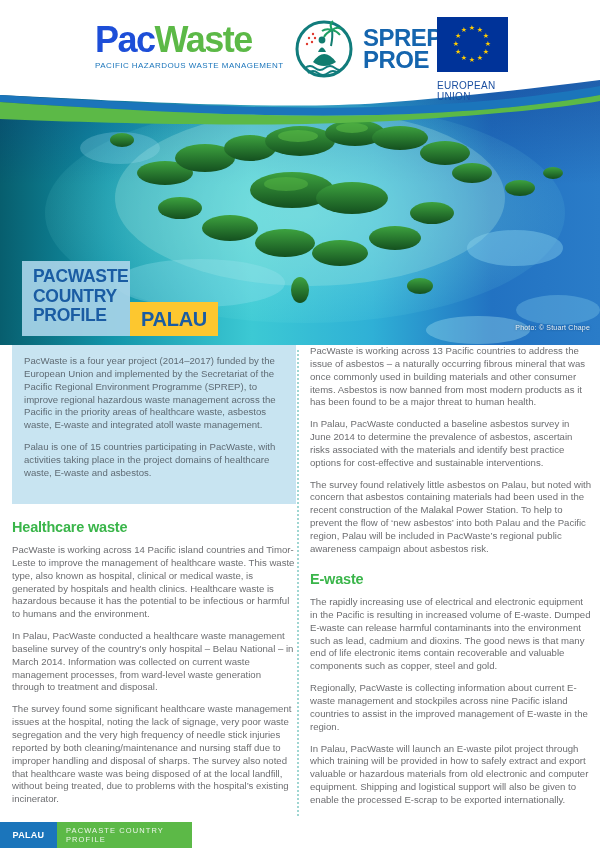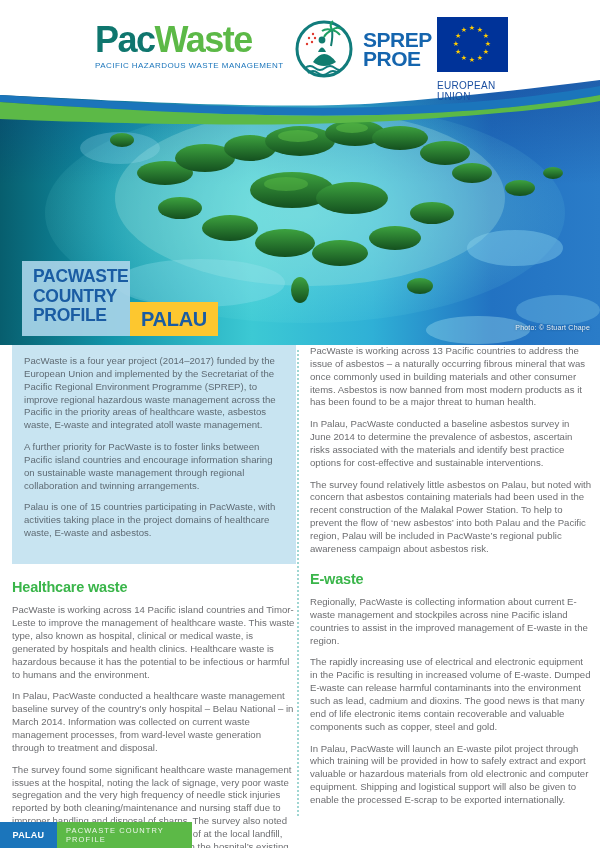--- a/index.html
+++ b/index.html
@@ -5,25 +5,25 @@
   html,body{margin:0;padding:0;background:#e8e8e8;}
   .page{
     position:relative;width:600px;height:848px;margin:0 auto;
     background:#ffffff;overflow:hidden;
     font-family:"Liberation Sans","DejaVu Sans",sans-serif;
     -webkit-font-smoothing:antialiased;
   }
   
   .logo-pacwaste{position:absolute;left:95px;top:22px;width:200px;}
   .logo-pacwaste .wordmark{font-weight:bold;font-size:36px;letter-spacing:-1.5px;line-height:1;}
-  .logo-pacwaste .pac{color:#0f766e;text-align:center;}
+  .logo-pacwaste .pac{color:#1d4ed8;text-align:center;}
   .logo-pacwaste .waste{color:#5CB947;margin-top:28px;}
   .logo-pacwaste .tagline{color:#1B75BB;font-size:8px;letter-spacing:.45px;margin-top:3px;white-space:nowrap;}
   .logo-sprep{position:absolute;left:293px;top:16px;display:flex;align-items:center;}
-  .logo-sprep .sprep-text{margin-left:6px;color:#1565AE;font-weight:bold;font-size:21px;line-height:.92;letter-spacing:-.5px;}
+  .logo-sprep .sprep-text{margin-left:6px;color:#1565AE;font-weight:bold;font-size:24px;line-height:.92;letter-spacing:-.5px;}
   .logo-eu{position:absolute;left:437px;top:17px;width:80px;text-align:left;}
   .logo-eu .caption{color:#1B4FA0;font-size:10px;letter-spacing:.3px;margin-top:4px;}
   
   .photo{position:absolute;left:0;top:78px;width:600px;height:267px;}
   .waves{position:absolute;left:0;top:0;width:600px;height:135px;pointer-events:none;}
   .hero-title{
     position:absolute;left:22px;top:261px;width:108px;height:75px;box-sizing:border-box;
     background:rgba(168,212,232,.92);padding:6px 0 0 11px;
     color:#1A5CA3;font-weight:bold;font-size:17.5px;line-height:1.12;letter-spacing:-.3px;
   }
@@ -192,36 +192,35 @@
     <div>PROFILE</div>
   </div>
   <div class="hero-country">PALAU</div>
   <div class="photo-credit">Photo: © Stuart Chape</div>
 
   <div class="divider"></div>
 
   <div class="col col-left">
     <div class="intro-box">
       <p>PacWaste is a four year project (2014–2017) funded by the European Union and implemented by the Secretariat of the Pacific Regional Environment Programme (SPREP), to improve regional hazardous waste management across the Pacific in the priority areas of healthcare waste, asbestos waste, E-waste and integrated atoll waste management.</p>
-      <p>A further priority for PacWaste is to foster links between Pacific island countries and encourage information sharing on sustainable waste management through regional collaboration and twinning arrangements.</p>
       <p>Palau is one of 15 countries participating in PacWaste, with activities taking place in the project domains of healthcare waste, E-waste and asbestos.</p>
     </div>
     <h2 class="sec">Healthcare waste</h2>
     <p>PacWaste is working across 14 Pacific island countries and Timor-Leste to improve the management of healthcare waste. This waste type, also known as hospital, clinical or medical waste, is generated by hospitals and health clinics. Healthcare waste is hazardous because it has the potential to be infectious or harmful to humans and the environment.</p>
     <p>In Palau, PacWaste conducted a healthcare waste management baseline survey of the country’s only hospital – Belau National – in March 2014. Information was collected on current waste management processes, from ward-level waste generation through to treatment and disposal.</p>
     <p>The survey found some significant healthcare waste management issues at the hospital, noting the lack of signage, very poor waste segregation and the very high frequency of needle stick injuries reported by both cleaning/maintenance and nursing staff due to improper handling and disposal of sharps. The survey also noted that healthcare waste was being disposed of at the local landfill, without being treated, due to problems with the hospital’s existing incinerator.</p>
 
   </div>
 
   <div class="col col-right">
     <p>PacWaste is working across 13 Pacific countries to address the issue of asbestos – a naturally occurring fibrous mineral that was once commonly used in building materials and other consumer items. Asbestos is now banned from most modern products as it has been found to be a major threat to human health.</p>
     <p>In Palau, PacWaste conducted a baseline asbestos survey in June 2014 to determine the prevalence of asbestos, ascertain risks associated with the materials and identify best practice options for cost-effective and sustainable interventions.</p>
     <p>The survey found relatively little asbestos on Palau, but noted with concern that asbestos containing materials had been used in the recent construction of the Malakal Power Station. To help to prevent the flow of ‘new asbestos’ into both Palau and the Pacific region, Palau will be included in PacWaste’s regional public awareness campaign about asbestos risk.</p>
     <h2 class="sec">E-waste</h2>
+    <p>The rapidly increasing use of electrical and electronic equipment in the Pacific is resulting in increased volume of E-waste. Dumped E-waste can release harmful contaminants into the environment such as lead, cadmium and dioxins. The good news is that many end of life electronic items contain recoverable and valuable components such as copper, steel and gold.</p>
     <p>Regionally, PacWaste is collecting information about current E-waste management and stockpiles across nine Pacific island countries to assist in the improved management of E-waste in the region.</p>
-    <p>The rapidly increasing use of electrical and electronic equipment in the Pacific is resulting in increased volume of E-waste. Dumped E-waste can release harmful contaminants into the environment such as lead, cadmium and dioxins. The good news is that many end of life electronic items contain recoverable and valuable components such as copper, steel and gold.</p>
     <p>In Palau, PacWaste will launch an E-waste pilot project through which training will be provided in how to safely extract and export valuable or hazardous materials from old electronic and computer equipment. Shipping and logistical support will also be given to enable the processed E-scrap to be exported internationally.</p>
   </div>
 
   <div class="footer-country">PALAU</div>
   <div class="footer-label">PACWASTE COUNTRY PROFILE</div>
 
 </div>
 
 </body></html>

